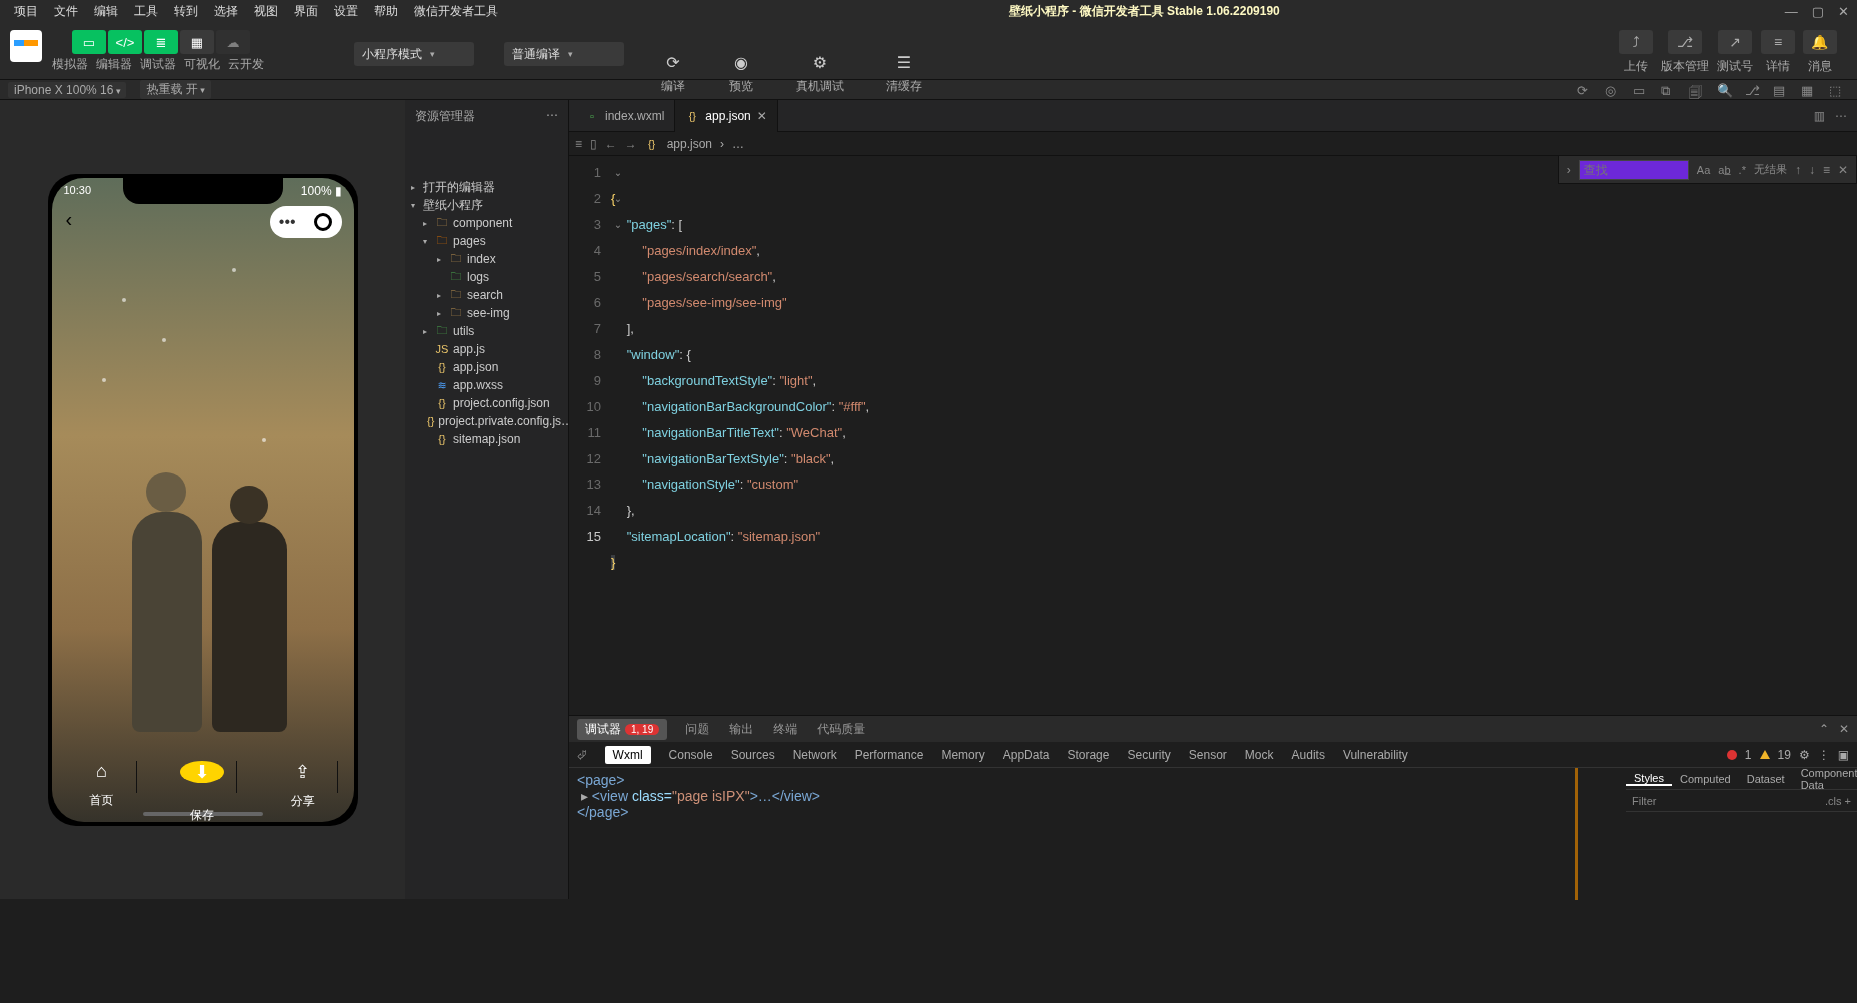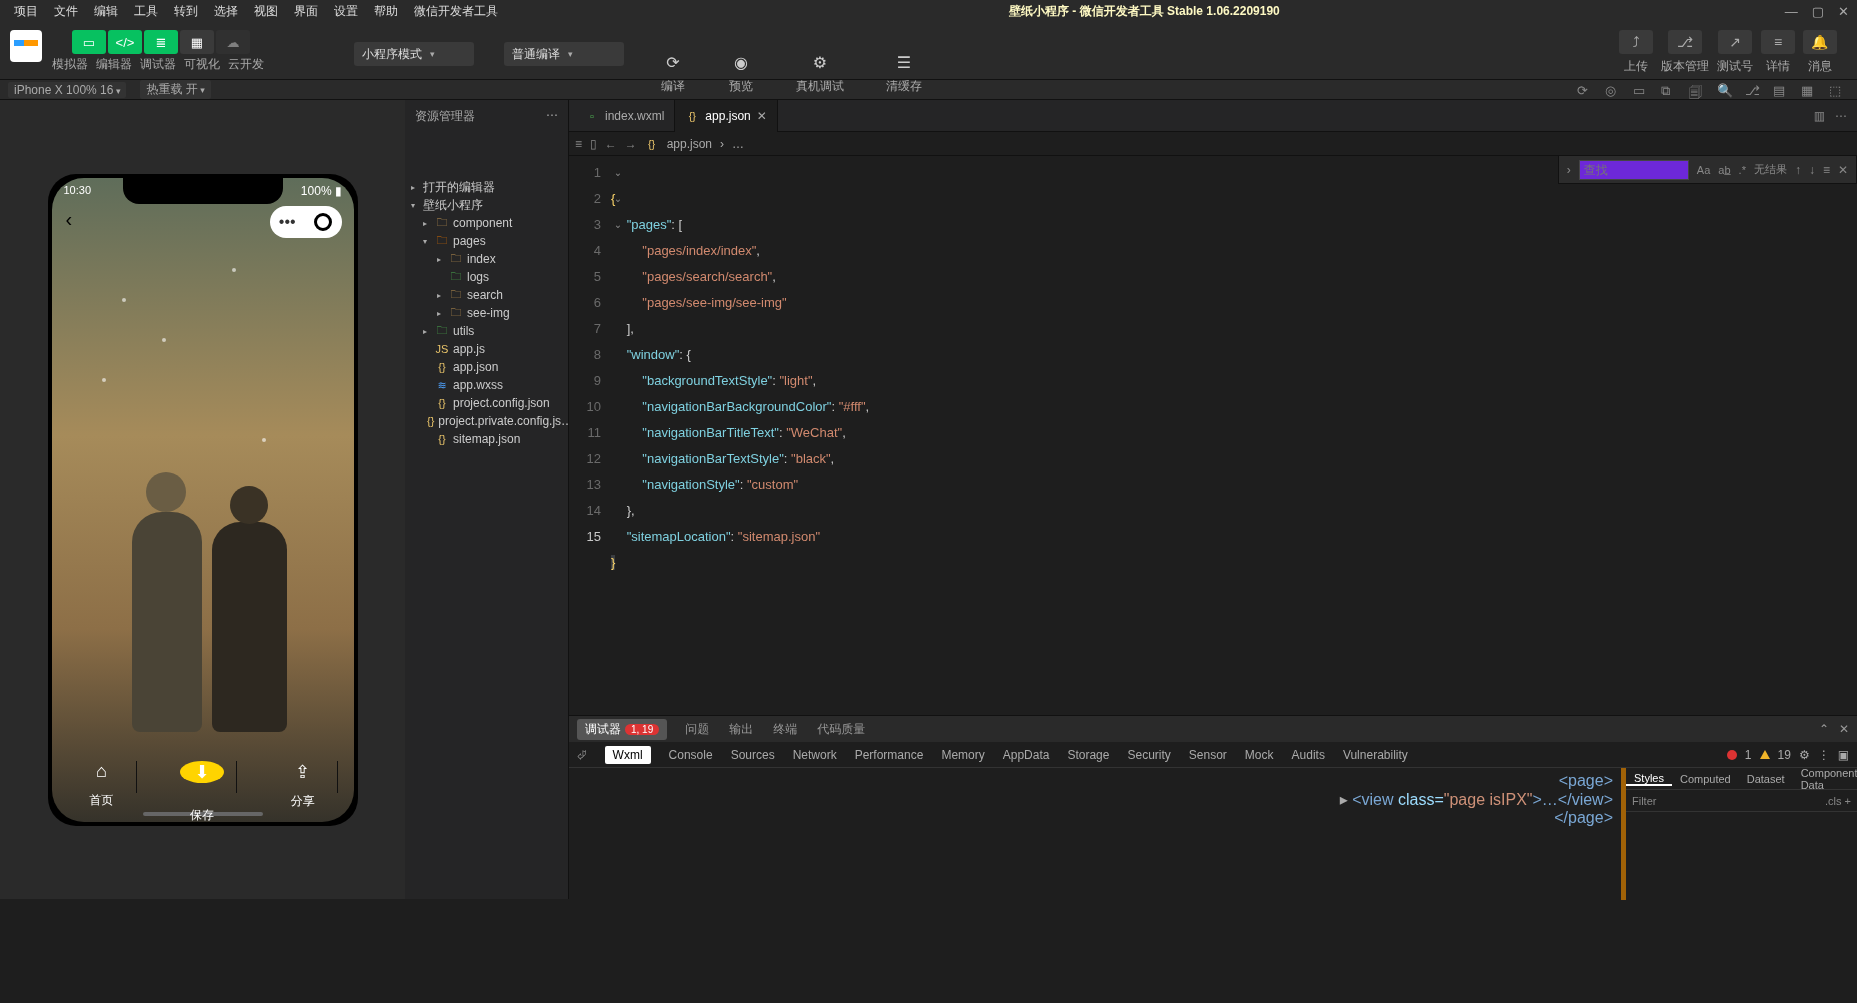--- a/index.html
+++ b/index.html
@@ -119,23 +119,23 @@
 .dbg-tabs .dbg-right{margin-left:auto;display:flex;gap:10px;align-items:center;}
 
 .dev-tabs { display:flex; align-items:center; height:26px; background:#1e1e1e; border-bottom:1px solid #333; padding:0 8px; gap:18px; color:#aaa;}
 .dev-tabs .dvt {cursor:pointer;}
 .dev-tabs .dvt.active{color:#fff; background:#fff; color:#000; padding:2px 8px; border-radius:2px;}
 .dev-tabs .right-status{margin-left:auto;display:flex;gap:8px;align-items:center;}
 .dot-red{display:inline-block;width:10px;height:10px;background:#d33;border-radius:50%;}
 .dot-y{display:inline-block;width:0;height:0;border-left:5px solid transparent;border-right:5px solid transparent;border-bottom:9px solid #f0b429;}
 
 .dev-body { display:flex; height:132px;}
-.wxml-pane{flex:1; padding:4px 8px; font-family:Consolas,monospace; font-size:16px; color:#aaa;text-align:right;}
+.wxml-pane{flex:1; padding:4px 8px; font-family:Consolas,monospace; font-size:14px; color:#aaa;}
 .wxml-pane .tag{color:#7aa7d4;} .wxml-pane .attr{color:#9cdcfe;} .wxml-pane .attrval{color:#ce9178;}
-.styles-pane{width:236px;border-left:5px solid #a16207;}
+.styles-pane{width:282px;border-left:3px solid #a16207;padding-left:48px;}
 .styles-tabs{display:flex;height:22px;align-items:center;border-bottom:1px solid #333;font-size:11px;}
 .styles-tabs span{padding:0 8px;color:#aaa;cursor:pointer;}
 .styles-tabs span.active{color:#fff;border-bottom:2px solid #fff;}
 .filter-row{display:flex;align-items:center;height:22px;border-bottom:1px solid #333;padding:0 6px;color:#888;font-size:11px;justify-content:space-between;}
 </style>
 </head>
 <body>
 
 <div class="titlebar">
   <div class="menubar">

